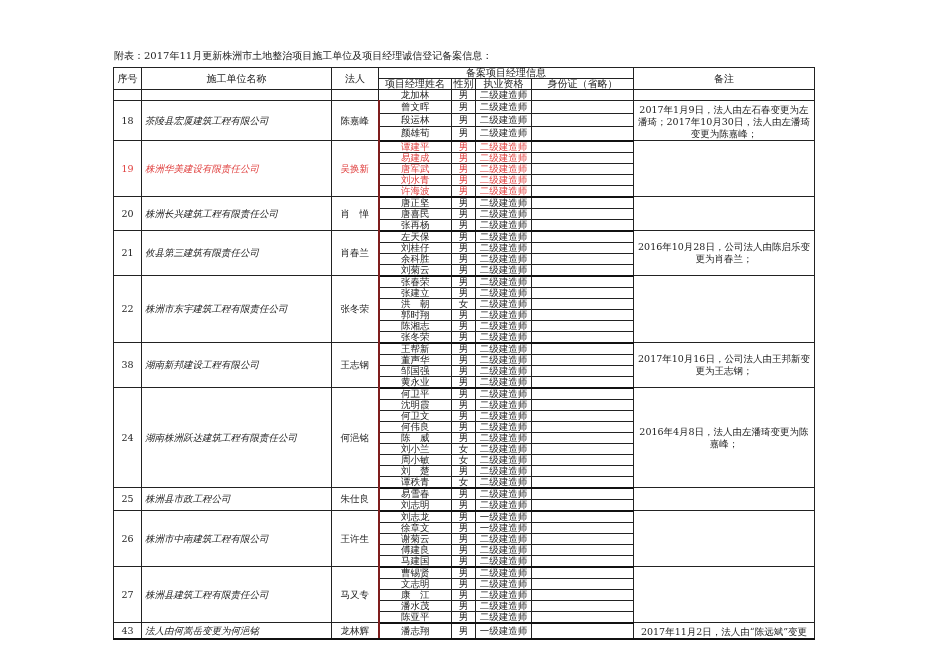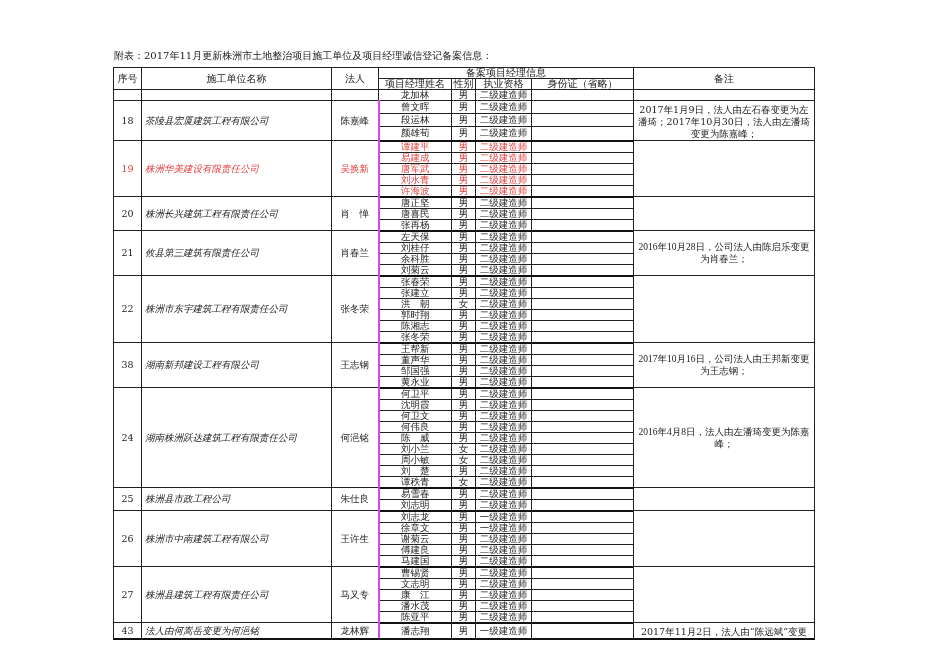--- a/index.html
+++ b/index.html
@@ -9,24 +9,24 @@
   .sheet { position: absolute; left: 113px; top: 67px; }
   table { border-collapse: collapse; table-layout: fixed; font-size: 9.5px; }
   td, th { border: 1px solid #222; padding: 0; height: 10px; line-height: 10px; overflow: hidden;
            white-space: nowrap; font-weight: normal; text-align: center; }
   th { font-size: 10px; }
   .c-no { width: 28px; } .c-co { width: 190px; } .c-lp { width: 47px; }
   .c-nm { width: 73px; } .c-sx { width: 24px; } .c-ql { width: 56px; }
   .c-id { width: 102px; } .c-rm { width: 181px; }
   td.left { text-align: left; padding-left: 3px; font-style: italic; }
   td.rm { text-align: center; vertical-align: top; white-space: normal; line-height: 12px; padding: 3px 2px 0 2px; font-size: 9.5px; }
-  td.rm.mid { vertical-align: middle; padding-top: 0; font-family: Liberation Serif, serif; }
+  td.rm.mid { vertical-align: middle; padding-top: 0; }
   .red td, .red th { color: #e0403f; }
   .thickbot { border-bottom: 2px solid #111; text-align: center; }
-  .thickright { border-right: 2px solid #d946ef; }
+  .thickright { border-right: 2px solid #7f1d1d; }
 </style>
 </head>
 <body>
 
 <div class="caption">附表：2017年11月更新株洲市土地整治项目施工单位及项目经理诚信登记备案信息：</div>
 
 <div class="sheet">
   <table>
     <colgroup>
       <col class="c-no">

